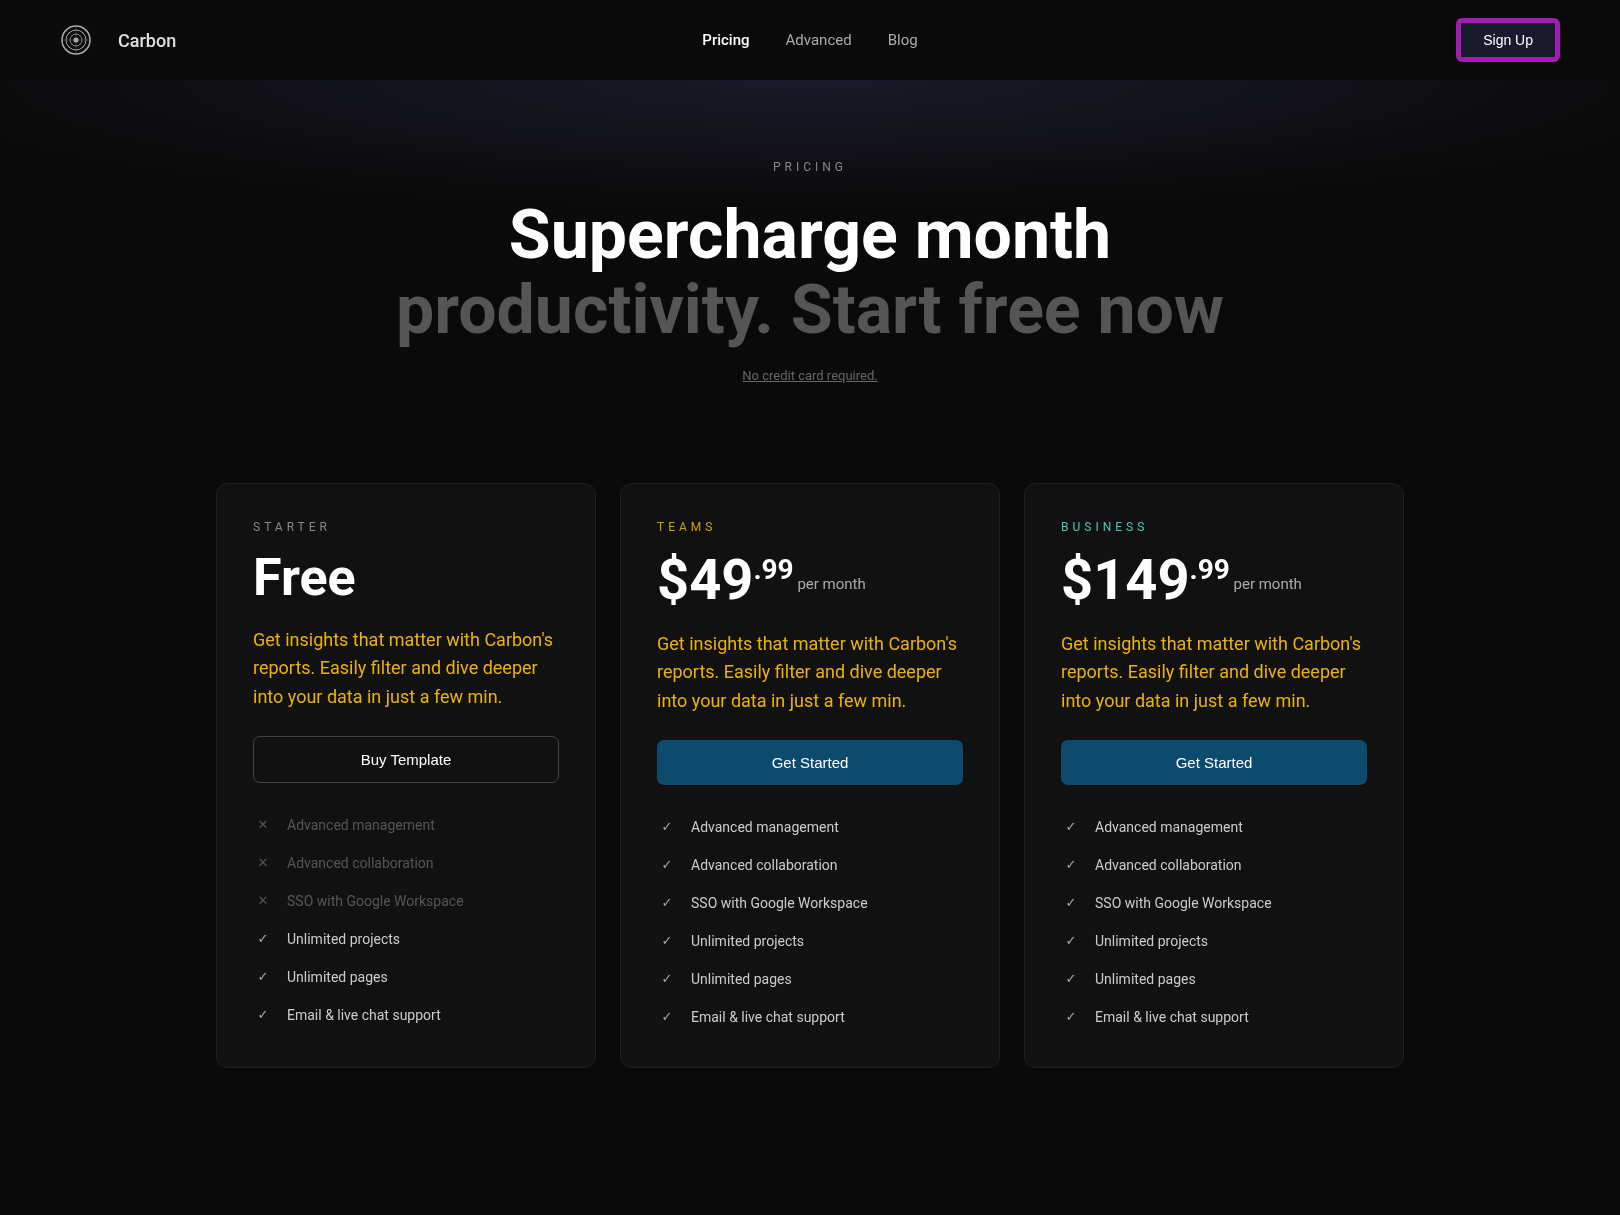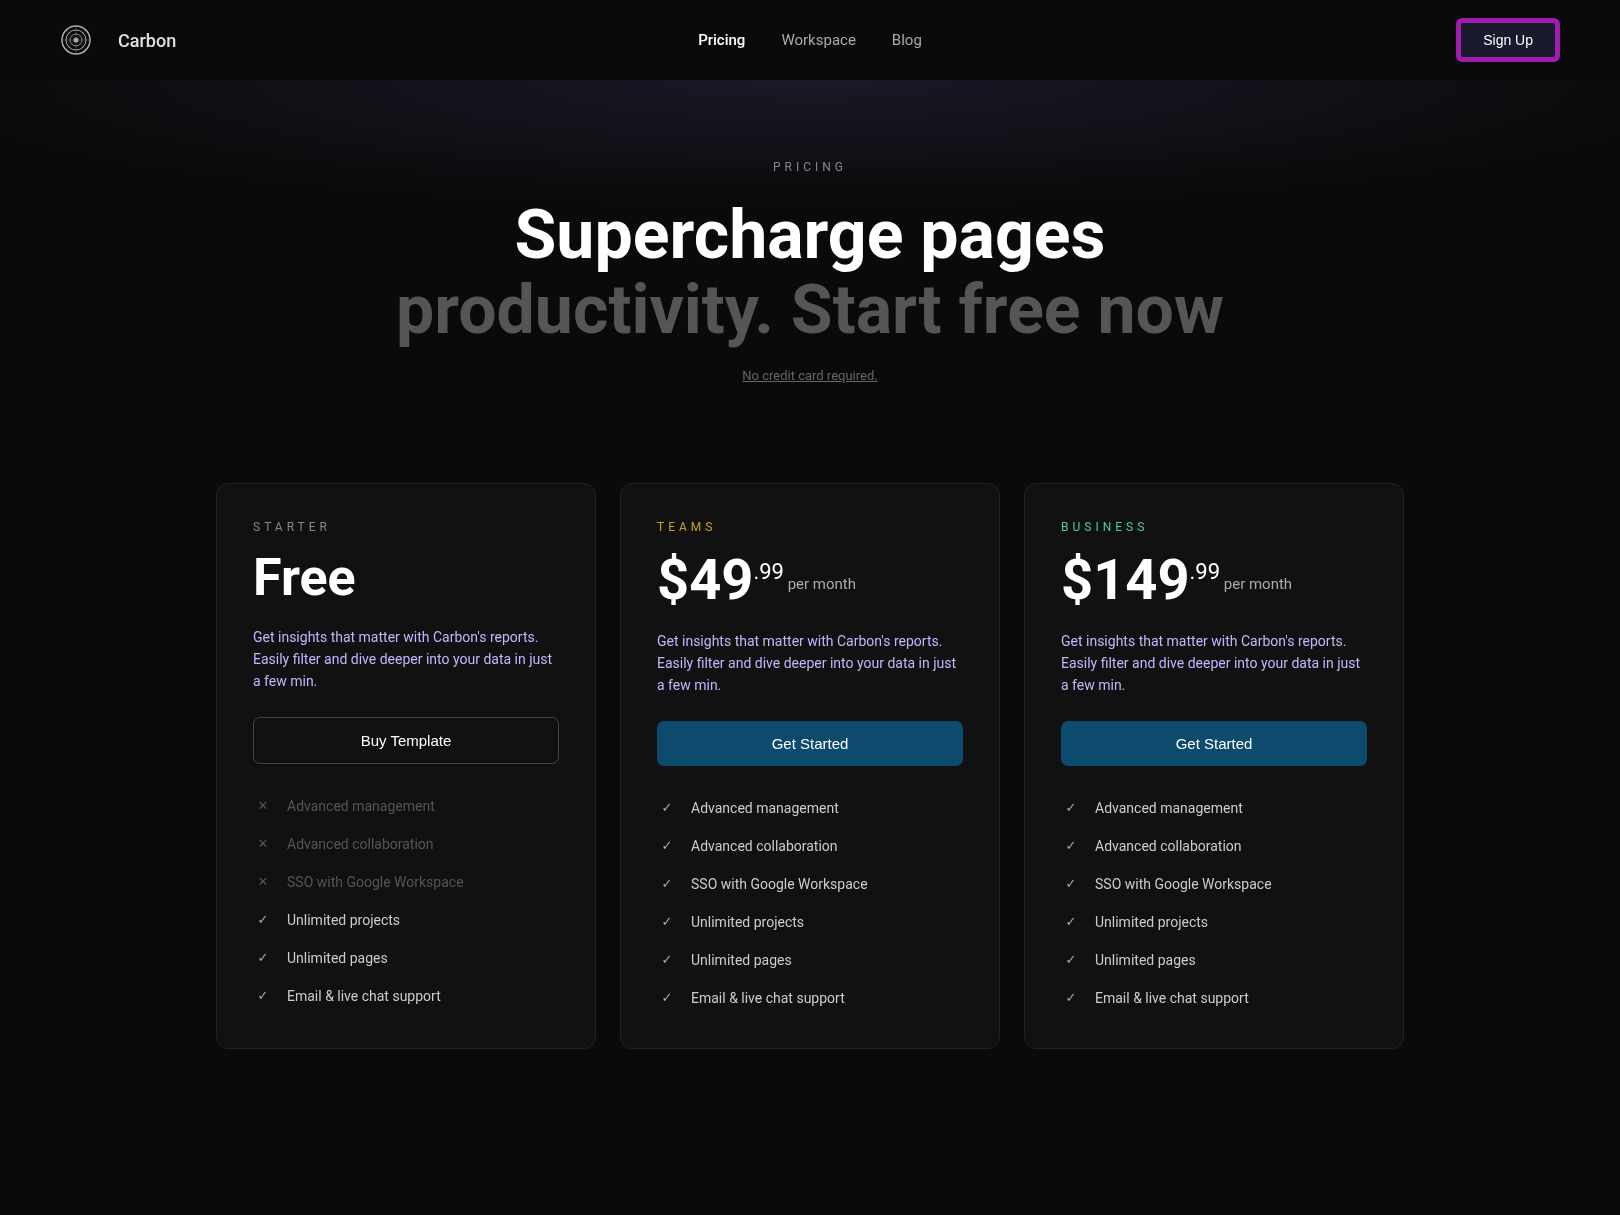--- a/index.html
+++ b/index.html
@@ -146,28 +146,28 @@
     }
 
     .price-details {
       font-size: 15px;
       color: #aaa;
       font-weight: 400;
       vertical-align: middle;
     }
 
     .price-cents {
-      font-size: 22px;
-      font-weight: 400;
+      font-size: 28px;
+      font-weight: 700;
       vertical-align: super;
     }
 
     .plan-desc {
-      font-size: 14px;
-      color: #c4b5fd;
+      font-size: 18px;
+      color: #eab308;
       line-height: 1.6;
       margin: 18px 0 24px;
     }
 
     .plan-btn {
       width: 100%;
       padding: 14px;
       border-radius: 7px;
       font-size: 15px;
       font-weight: 500;
@@ -229,31 +229,31 @@
       <line x1="16" y1="2" x2="16" y2="30" stroke="#aaa" stroke-width="0.7" opacity="0.4"></line>
       <line x1="2" y1="16" x2="30" y2="16" stroke="#aaa" stroke-width="0.7" opacity="0.4"></line>
       <line x1="6.3" y1="6.3" x2="25.7" y2="25.7" stroke="#aaa" stroke-width="0.5" opacity="0.3"></line>
       <line x1="25.7" y1="6.3" x2="6.3" y2="25.7" stroke="#aaa" stroke-width="0.5" opacity="0.3"></line>
     </svg>
     <span class="logo-text">Carbon</span>
   </div>
 
   <div class="nav-links">
     <a class="nav-link active">Pricing</a>
-    <a class="nav-link">Workspace</a>
+    <a class="nav-link">Advanced</a>
     <a class="nav-link">Blog</a>
   </div>
 
   <button class="signup-btn">Sign Up</button>
 </nav>
 
 <section class="hero">
   <p class="pricing-label">PRICING</p>
   <h1 class="hero-title">
-    <span>Supercharge pages</span><br>
+    <span>Supercharge month</span><br>
     <span class="faded">productivity. Start free now</span>
   </h1>
   <p class="hero-subtitle">No credit card required.</p>
 </section>
 
 <div class="cards-section">
 
   <div class="card">
     <div class="plan-label starter">STARTER</div>
     <div class="plan-price free">

